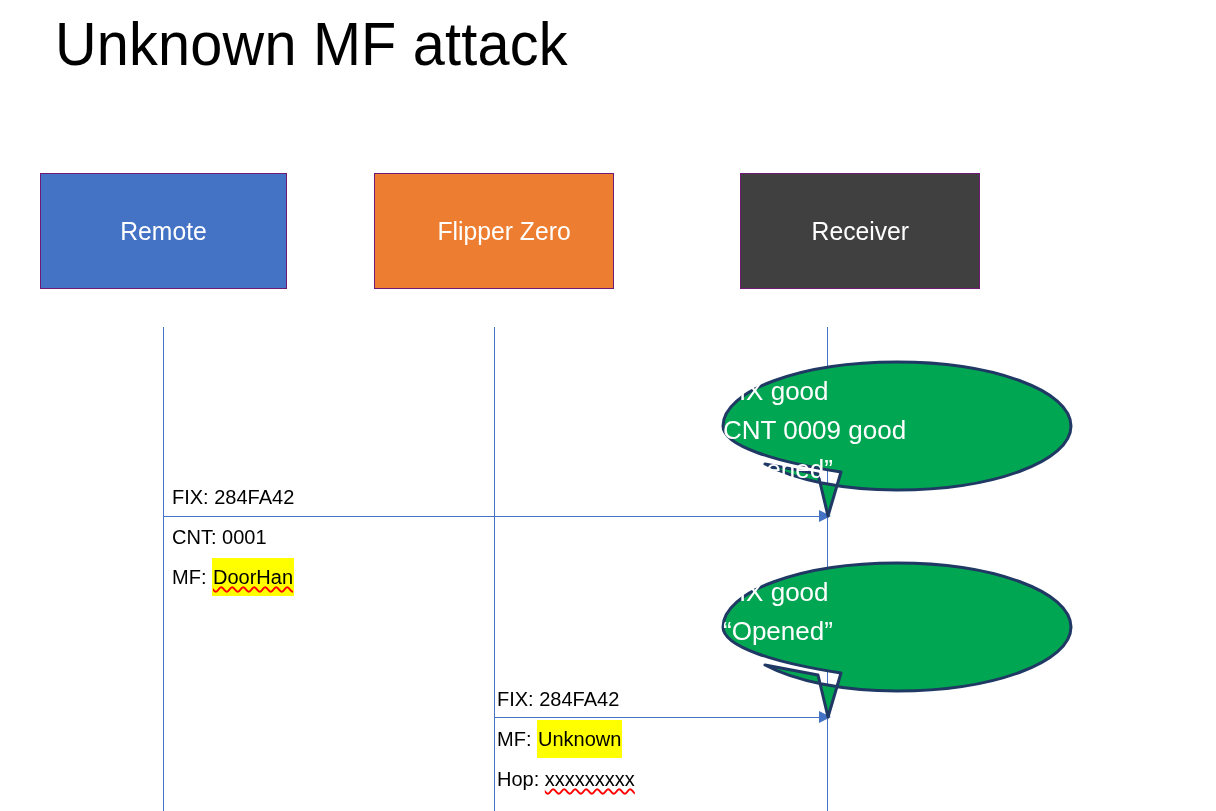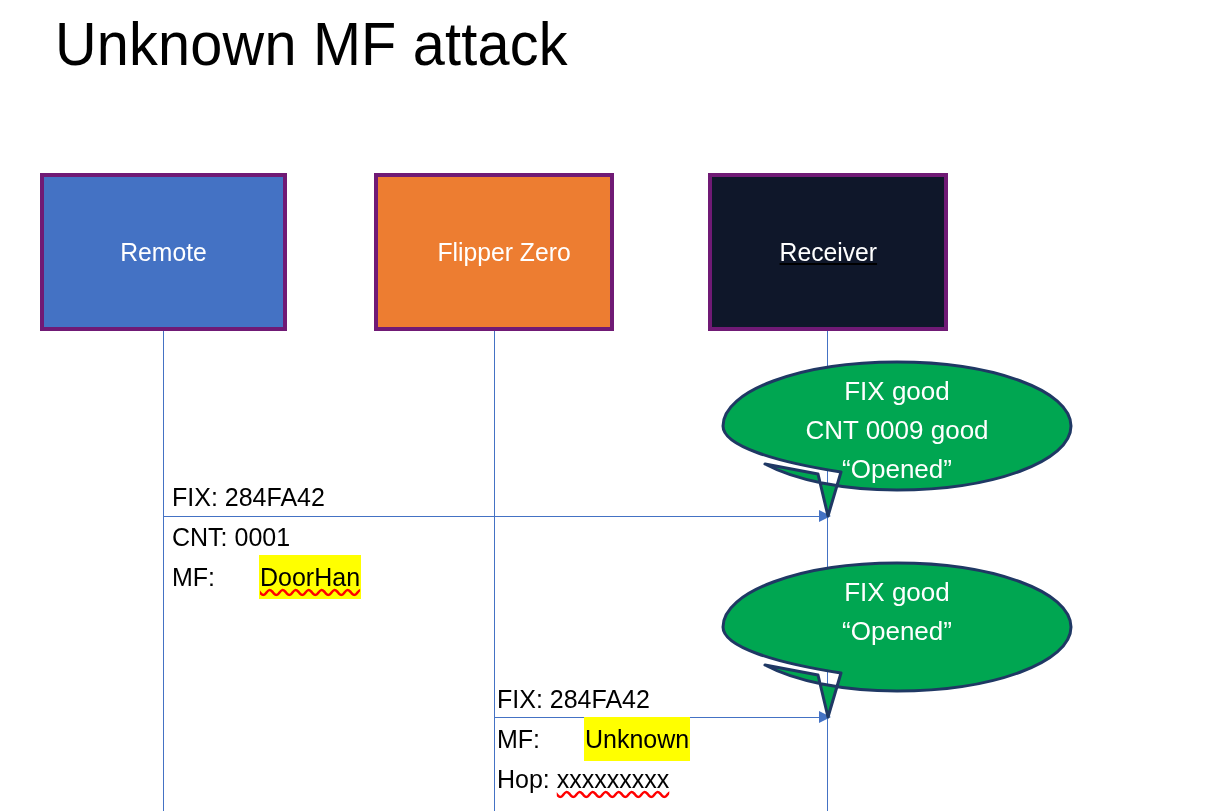--- a/index.html
+++ b/index.html
@@ -38,37 +38,37 @@
     background: #4472C4;
   }
   #lifeline-remote   { left: 163px; top: 327px; height: 484px; }
   #lifeline-flipper  { left: 494px; top: 327px; height: 484px; }
   #lifeline-receiver { left: 827px; top: 327px; height: 484px; }
 
   
   .actor-box {
     position: absolute;
     top: 173px;
-    height: 158px;
-    border: 4px solid #701a75;
+    height: 116px;
+    border: 1px solid #701a75;
     box-sizing: border-box;
     display: flex;
     align-items: center;
     justify-content: center;
   }
   .actor-label {
     color: #ffffff;
     font-size: 26px;
     font-weight: 400;
     line-height: 1;
     transform: scaleX(0.95);
   }
   #actor-remote   { left: 40px;  width: 247px; background: #4472C4; }
   #actor-flipper  { left: 374px; width: 240px; background: #ED7D31; padding-left: 21px; }
-  #actor-receiver { left: 708px; width: 240px; background: #0f172a; text-decoration: underline; }
+  #actor-receiver { left: 740px; width: 240px; background: #404040; }
 
   
   .msg-arrow {
     position: absolute;
     height: 1px;
     background: #4472C4;
   }
   #arrow-1 { left: 163px; top: 516px; width: 657px; }
   #arrow-2 { left: 494px; top: 717px; width: 326px; }
   .msg-arrow .arrow-head {
@@ -78,32 +78,31 @@
     width: 0;
     height: 0;
     border-top: 6px solid transparent;
     border-bottom: 6px solid transparent;
     border-left: 12px solid #4472C4;
   }
 
   
   .msg-block {
     position: absolute;
-    font-size: 25px;
+    font-size: 20px;
     line-height: 40px;
     white-space: nowrap;
     color: #000000;
   }
   #msg-block-1 { left: 172px; top: 477px; }
   #msg-block-2 { left: 497px; top: 679px; }
   .msg-line { display: block; }
   .hl {
     background: #FFFF00;
     padding: 8px 1px;
-    margin-left: 37px;
   }
   .sp {
     text-decoration: underline wavy #FF0000;
     text-decoration-skip-ink: none;
     text-underline-offset: 2px;
   }
 
   
   .callout {
     position: absolute;
@@ -111,21 +110,20 @@
     height: 128px;
   }
   #callout-1 { left: 723px; top: 362px; }
   #callout-2 { left: 723px; top: 563px; }
   .callout svg { display: block; overflow: visible; }
   .callout-text {
     position: absolute;
     left: 0;
     top: 10px;
     width: 348px;
-    text-align: center;
     color: #ffffff;
     font-size: 26px;
     line-height: 39px;
     pointer-events: none;
   }
   .callout-line { display: block; }
 </style>
 </head>
 <body>
 

